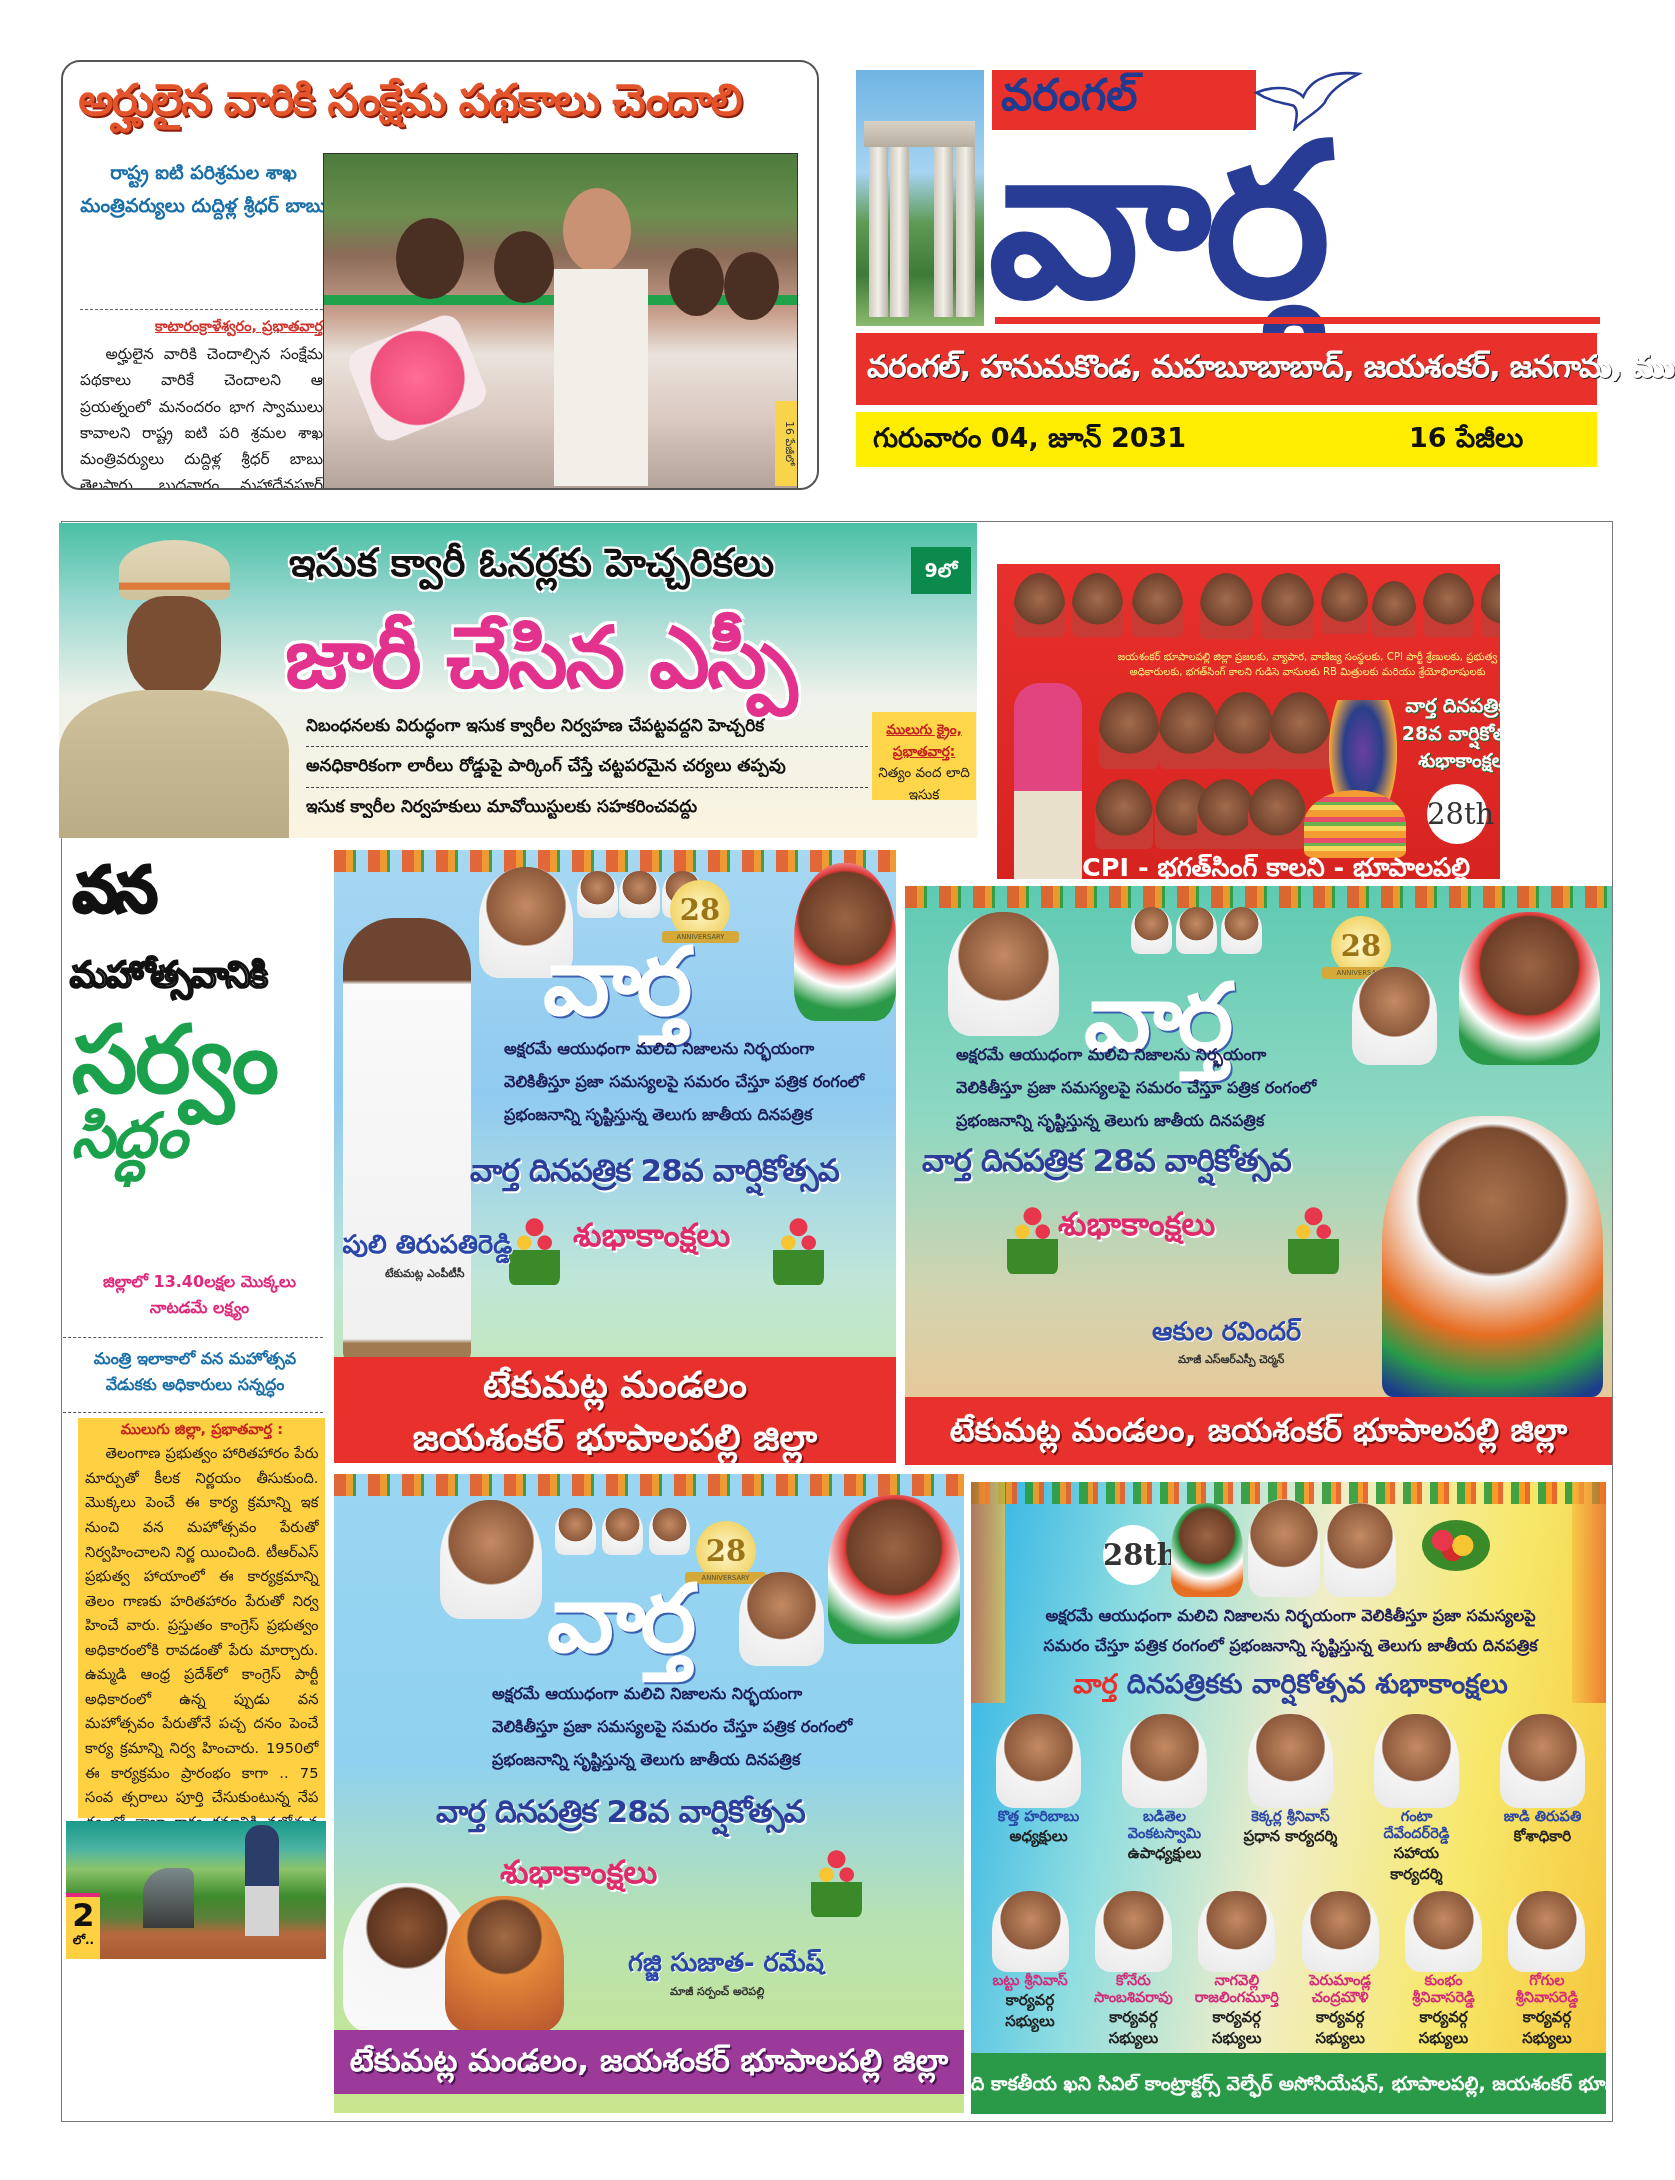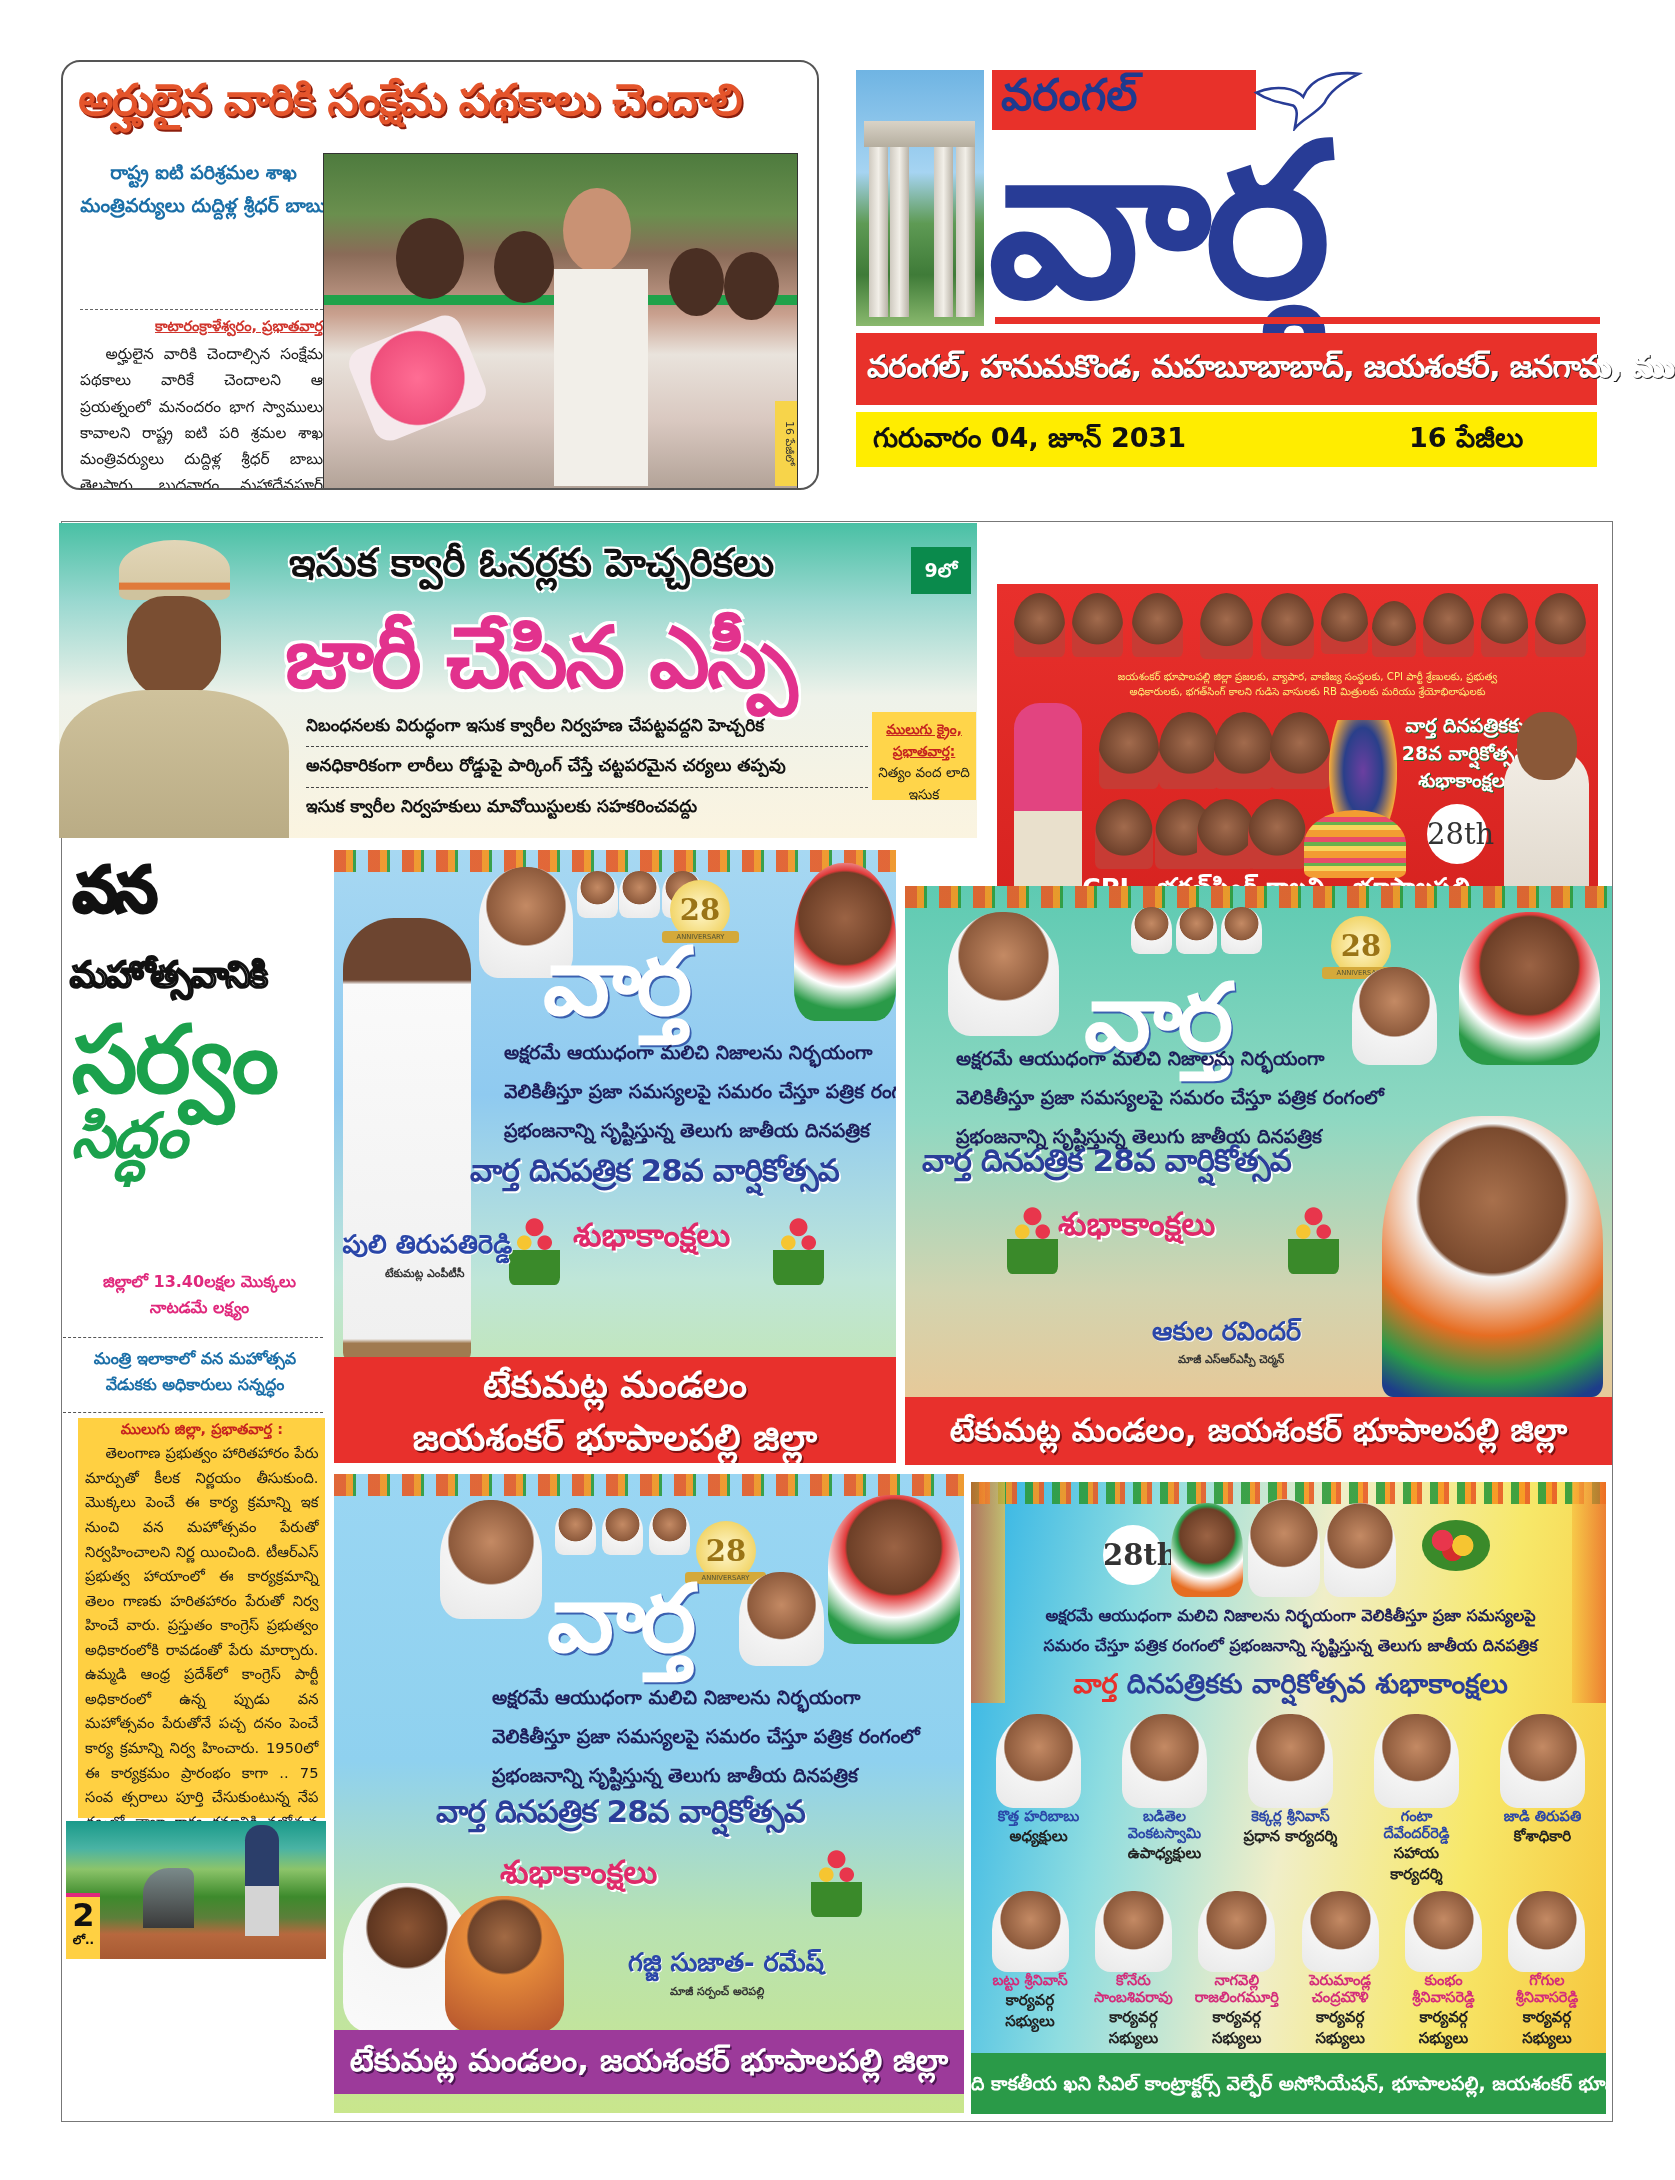--- a/index.html
+++ b/index.html
@@ -46,21 +46,21 @@
   #sp-photo { left: 0; top: 8.5px; width: 239px; height: 307px; }
   #sp-headline-1 { left: 230px; top: 17px; font-size: 39px; font-weight: 900; color: #111; white-space: nowrap; text-shadow: 1.7px 1.7px 0 #fff, -1.7px -1.7px 0 #fff, 1.7px -1.7px 0 #fff, -1.7px 1.7px 0 #fff; }
   #sp-page-badge { left: 852px; top: 24px; width: 60px; height: 47px; background: #0a8a4c; color: #fff; font-size: 19px; font-weight: bold; text-align: center; line-height: 47px; }
   #sp-headline-2 { left: 226px; top: 85px; font-size: 85px; font-weight: 900; color: #e2328d; white-space: nowrap; letter-spacing: -2.6px; text-shadow: 2.6px 2.6px 0 #fff, -2.6px -2.6px 0 #fff, 2.6px -2.6px 0 #fff, -2.6px 2.6px 0 #fff; }
   .sp-bullet { left: 247px; width: 596px; font-size: 17px; font-weight: bold; color: #111; white-space: nowrap; }
   .sp-dash { left: 247px; width: 562px; border-top: 1.7px dashed #444; }
   #sp-side-box { left: 813px; top: 189px; width: 104px; height: 88px; background: #ffd54a; padding: 6.8px 5.1px; font-size: 13.6px; line-height: 1.6; text-align: center; }
   #sp-side-dateline { color: #c5221f; font-weight: bold; text-decoration: underline; }
 
   
-  #cpi-ad { left: 997px; top: 584px; width: 601px; height: 315px; background: linear-gradient(180deg, #e8302c, #d72320); overflow: hidden; }
+  #cpi-ad { left: 997px; top: 564px; width: 503px; height: 315px; background: linear-gradient(180deg, #e8302c, #d72320); overflow: hidden; }
   .cpi-face { background: radial-gradient(circle at 50% 40%, #a26b4d 0%, #6e412b 55%, #c73b34 57%); border-radius: 50% 50% 10% 10%; }
   #cpi-org-line { left: 119px; top: 85px; width: 383px; font-size: 10.2px; color: #fff176; text-align: center; line-height: 1.5; }
   #cpi-greeting { left: 400px; top: 128px; width: 136px; font-size: 19px; font-weight: bold; color: #fff; text-align: center; line-height: 1.45; text-shadow: 0.9px 0.9px 0 #0a6a2a; }
   #cpi-28 { left: 430px; top: 220px; width: 60px; height: 60px; background: #fff; border-radius: 50%; font-size: 29px; font-family: "DejaVu Serif", serif; color: #333; text-align: center; line-height: 60px; }
   #cpi-footer { left: 85px; top: 288px; width: 426px; font-size: 25.6px; font-weight: 900; color: #fff; white-space: nowrap; }
 
   
   #vana-col { left: 63px; top: 843px; width: 264px; height: 1278px; }
   #vana-title-1 { left: 10.2px; top: 10.2px; font-size: 62px; font-weight: 900; color: #fff; -webkit-text-stroke: 3.4px #111; white-space: nowrap; letter-spacing: -3.4px; }
   #vana-title-2 { left: 6.8px; top: 111px; font-size: 36px; font-weight: 900; color: #fff; -webkit-text-stroke: 1.7px #111; white-space: nowrap; letter-spacing: -1.7px; }
@@ -79,21 +79,21 @@
   #vana-badge-num { font-size: 32px; line-height: 36px; color: #111; }
   #vana-badge-lo { font-size: 12px; color: #111; }
 
   
   .ad { overflow: hidden; }
   .garland { left: 0; top: 0; width: 100%; height: 22px;
     background: repeating-linear-gradient(90deg, #e85b24 0 12px, #f7941d 12px 19px, #2d9a3a 19px 22px, transparent 22px 34px); opacity: .9; }
   .ad-logo { font-size: 94px; font-weight: 900; color: #fff; text-shadow: 1.7px 1.7px 0 #3a60b0; letter-spacing: -5.1px; white-space: nowrap; line-height: 1; }
   .ad-anniv { width: 60px; height: 60px; border-radius: 50%; background: radial-gradient(circle, #fff8d0 0%, #f2d66c 70%, #c59a24 100%); font-family: "DejaVu Serif", serif; font-size: 29px; color: #9a7416; text-align: center; line-height: 60px; font-weight: bold; }
   .ad-anniv-ribbon { height: 12px; background: #d4a93a; font-size: 6.8px; color: #553; text-align: center; line-height: 12px; border-radius: 3.4px; }
-  .ad-tagline { font-size: 19px; font-weight: bold; color: #1d1d5a; line-height: 2.05; white-space: nowrap; }
+  .ad-tagline { font-size: 16px; font-weight: bold; color: #1d1d5a; line-height: 2.05; white-space: nowrap; }
   .ad-title { font-size: 31px; font-weight: 900; color: #2a3e9a; white-space: nowrap; letter-spacing: -0.9px; text-shadow: 1.7px 1.7px 0 #fff; }
   .ad-wishes { font-size: 32px; font-weight: 900; color: #e02a6a; white-space: nowrap; text-shadow: 1.7px 1.7px 0 #fff; }
   .ad-name { font-size: 25.6px; font-weight: 900; color: #2a46a8; white-space: nowrap; text-shadow: 0.9px 0.9px 0 #fff; }
   .ad-role { font-size: 11px; color: #333; white-space: nowrap; font-weight: bold; }
   .ad-footer { color: #fff; font-weight: 900; text-align: center; white-space: nowrap; }
   .face { border-radius: 48% 48% 20% 20%; background: radial-gradient(circle at 50% 35%, #c48a64 0%, #8d5a3c 45%, #f4f4f4 47%, #e8e8e8 100%); }
   .bouquet { width: 51px; height: 77px; background: radial-gradient(circle at 50% 25%, #e8364c 0 8.5px, transparent 9.4px), radial-gradient(circle at 30% 45%, #f6c531 0 6.8px, transparent 7.7px), radial-gradient(circle at 70% 45%, #e8364c 0 6.8px, transparent 7.7px), linear-gradient(180deg, transparent 55%, #3a8a2a 55%, #3a8a2a 100%); border-radius: 40% 40% 10% 10%; }
 
   #ad1 { left: 334px; top: 850px; width: 562px; height: 613px; background: linear-gradient(180deg, #a7d8f2 0%, #8fcaf0 40%, #bfe6d8 70%, #c4e59b 100%); }
   #ad1-footer { left: 0; top: 507px; width: 100%; height: 106px; background: #e8302c; }

